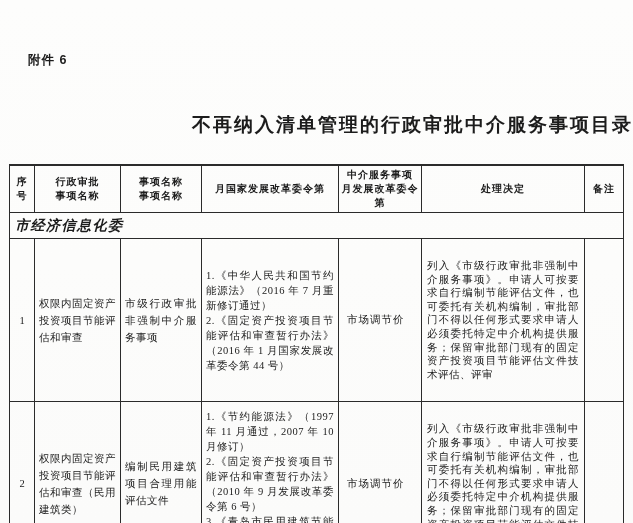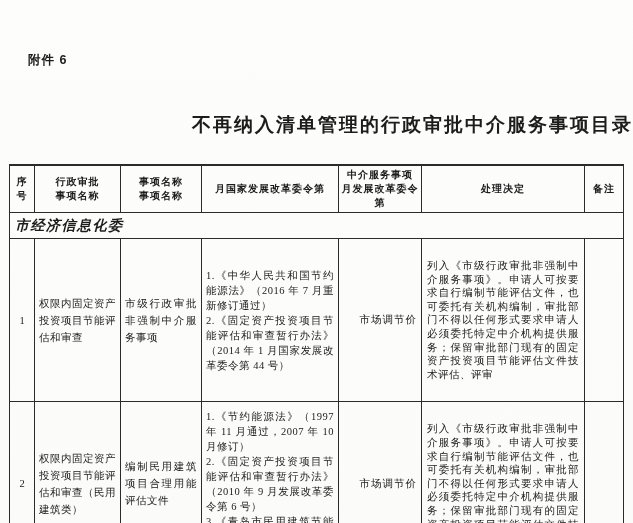--- a/index.html
+++ b/index.html
@@ -62,21 +62,21 @@
   td.section-cell {
     font-family: "Liberation Sans", sans-serif;
     font-weight: bold;
     font-size: 14px;
     height: 26px;
     padding-left: 5px;
     letter-spacing: 1.5px;
     font-style: italic;
   }
   td.seq-cell { text-align: center; }
-  td.fee-cell { text-align: right; letter-spacing: 1px; padding-left: 8px; }
+  td.fee-cell { text-align: left; letter-spacing: 1px; padding-left: 8px; }
   td.cjk {
     text-align: justify;
     text-justify: inter-ideograph;
     letter-spacing: 0.5px;
     line-height: 17px;
   }
   td.decision-cell { line-height: 13.6px; padding: 20px 5px; }
   td.basis-cell { line-height: 15px; margin-left: 44px; }
   tr.data-row-1 td { height: 116px; }
   tr.data-row-2 td { height: 114px; }
@@ -133,21 +133,21 @@
     <tr>
       <td class="section-cell" colspan="7">市经济信息化委</td>
     </tr>
 
     <tr class="data-row-1">
       <td class="seq-cell">1</td>
       <td class="cjk">权限内固定资产投资项目节能评估和审查</td>
       <td class="cjk">市级行政审批非强制中介服务事项</td>
       <td class="cjk basis-cell">
         <div>1.《中华人民共和国节约能源法》（2016 年 7 月重新修订通过）</div>
-        <div>2.《固定资产投资项目节能评估和审查暂行办法》（2014 年 1 月国家发展改革委令第 44 号）</div>
+        <div>2.《固定资产投资项目节能评估和审查暂行办法》（2016 年 1 月国家发展改革委令第 44 号）</div>
       </td>
       <td class="fee-cell">市场调节价</td>
       <td class="cjk decision-cell">列入《市级行政审批非强制中介服务事项》。申请人可按要求自行编制节能评估文件，也可委托有关机构编制，审批部门不得以任何形式要求申请人必须委托特定中介机构提供服务；保留审批部门现有的固定资产投资项目节能评估文件技术评估、评审</td>
       <td></td>
     </tr>
 
 
     <tr class="data-row-2">
       <td class="seq-cell">2</td>
       <td class="cjk">权限内固定资产投资项目节能评估和审查（民用建筑类）</td>

